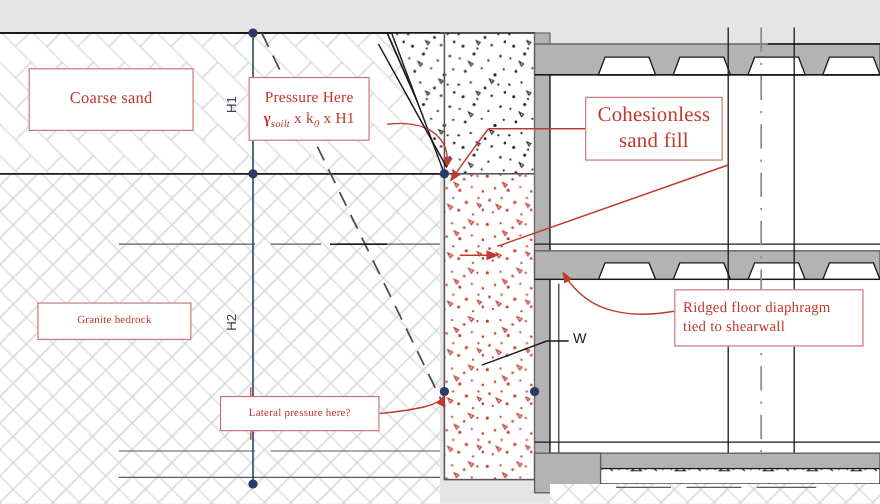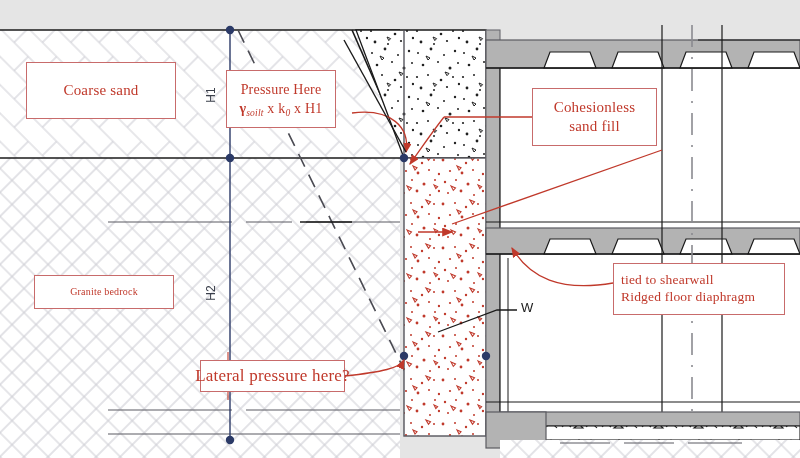--- a/index.html
+++ b/index.html
@@ -256,39 +256,39 @@
 
 <div class="callout" style="left:226px;top:70px;width:110px;height:58px;display:flex;
             flex-direction:column;justify-content:center;font-size:14px;">
   <span class="ln">Pressure Here</span>
   <span class="ln" style="margin-top:2px;">
     <span style="font-weight:bold;">γ</span><sub>soilt</sub><span> x k</span><sub>0</sub><span> x H1</span>
   </span>
 </div>
 
 <div class="callout" style="left:532px;top:88px;width:125px;height:58px;display:flex;
-            flex-direction:column;justify-content:center;font-size:15px;">
+            flex-direction:column;justify-content:center;font-size:19px;">
   <span class="ln">Cohesionless</span>
   <span class="ln">sand fill</span>
 </div>
 
 <div class="callout" style="left:34px;top:275px;width:140px;height:34px;display:flex;
             align-items:center;justify-content:center;font-size:10px;">
   <span class="ln">Granite bedrock</span>
 </div>
 
 <div class="callout" style="left:613px;top:263px;width:172px;height:52px;display:flex;
             flex-direction:column;justify-content:center;align-items:flex-start;
             padding-left:7px;font-size:13.5px;text-align:left;">
+  <span class="ln">Ridged floor diaphragm</span>
   <span class="ln">tied to shearwall</span>
-  <span class="ln">Ridged floor diaphragm</span>
 </div>
 
 <div class="callout" style="left:200px;top:360px;width:145px;height:32px;display:flex;
-            align-items:center;justify-content:center;font-size:17px;">
+            align-items:center;justify-content:center;font-size:10px;">
   <span class="ln">Lateral pressure here?</span>
 </div>
 
 <div class="dimlabel" style="left:203px;top:88px;">H1</div>
 <div class="dimlabel" style="left:203px;top:286px;">H2</div>
 
 <div class="wlabel" style="left:521px;top:300px;">W</div>
 
 </div>
 

